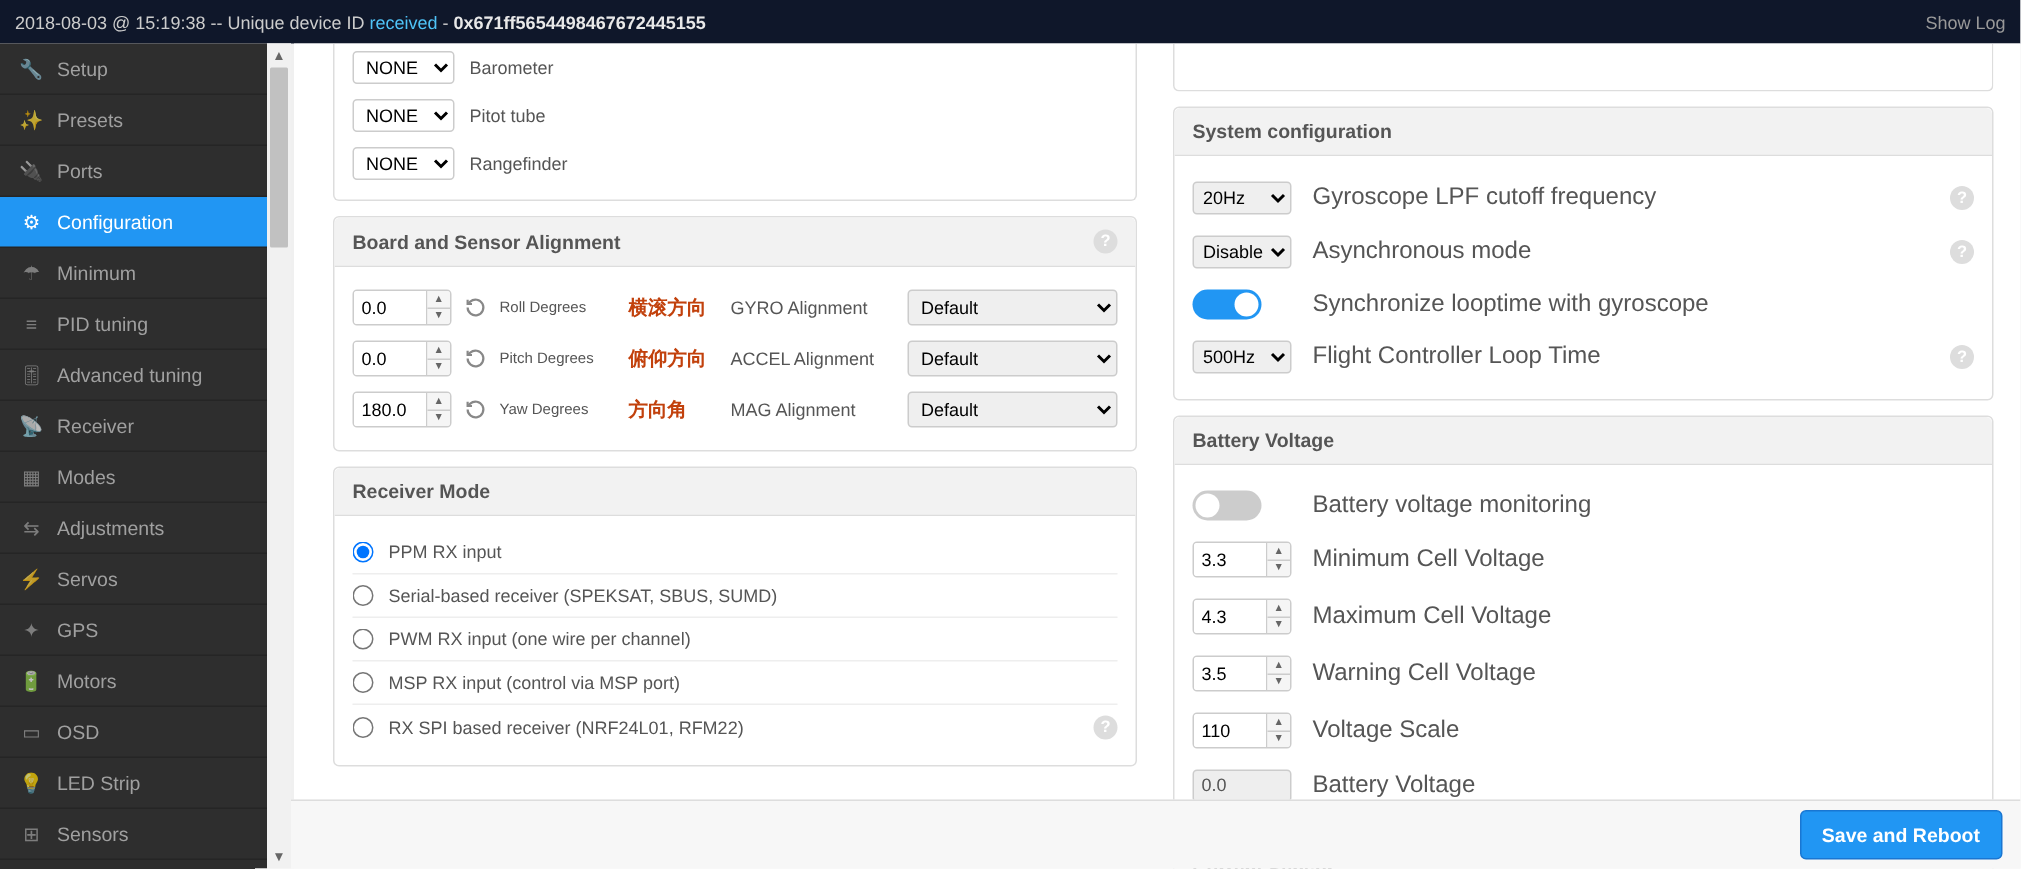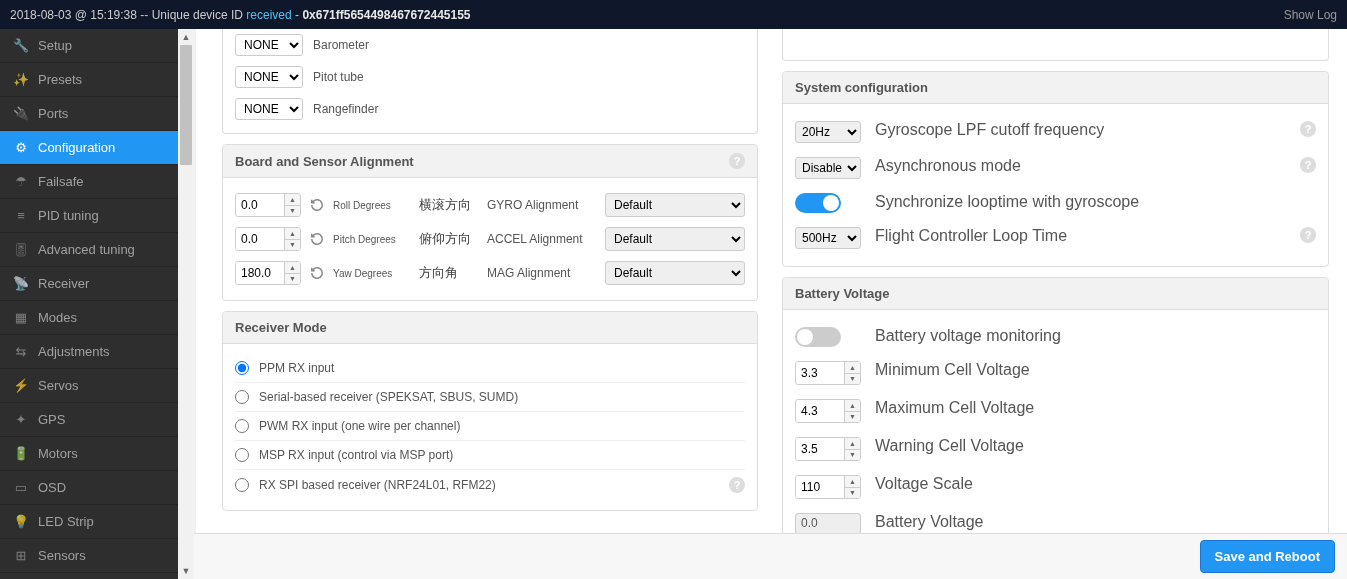--- a/index.html
+++ b/index.html
@@ -36,37 +36,37 @@
 .row .label { font-size: 12px; color: #555; }
 
 .align-row { display: flex; align-items: center; gap: 8px; padding: 5px 0; }
 .numspin { width: 66px; height: 24px; display: flex; border: 1px solid #ccc; border-radius: 3px; overflow: hidden; }
 .numspin input { border: none; width: 48px; padding: 0 5px; font-size: 12px; outline: none; }
 .numspin .spins { width: 16px; display: flex; flex-direction: column; border-left: 1px solid #ccc; }
 .numspin .spins div { flex: 1; display: flex; align-items: center; justify-content: center; font-size: 7px; color: #666; cursor: pointer; background: #f5f5f5; }
 .numspin .spins div:first-child { border-bottom: 1px solid #ccc; }
 .rot-icon { width: 16px; height: 16px; color: #888; display: inline-flex; align-items: center; justify-content: center; }
 .align-label { font-size: 10px; color: #555; width: 78px; }
-.anno { color: #404040; font-size: 13px; font-weight: normal; width: 60px; }
+.anno { color: #c2410c; font-size: 13px; font-weight: bold; width: 60px; }
 .align-type { font-size: 12px; color: #555; width: 110px; }
 .align-select { flex: 1; height: 24px; font-size: 12px; border: 1px solid #ccc; border-radius: 3px; padding: 0 4px; }
 
 .radio-row { display: flex; align-items: center; gap: 10px; padding: 7px 0; border-bottom: 1px solid #eee; }
 .radio-row:last-child { border-bottom: none; }
 .radio-row input[type=radio] { width: 14px; height: 14px; }
 .radio-row .label { font-size: 12px; color: #555; flex: 1; }
 
 .help-icon { width: 16px; height: 16px; border-radius: 50%; background: #ddd; color: #fff; display: inline-flex; align-items: center; justify-content: center; font-size: 11px; font-weight: bold; cursor: pointer; }
 
 .toggle { width: 46px; height: 20px; border-radius: 10px; background: #ccc; position: relative; cursor: pointer; }
 .toggle.on { background: #2196f3; }
 .toggle .knob { width: 16px; height: 16px; border-radius: 50%; background: #fff; position: absolute; top: 2px; left: 2px; transition: left 0.2s; }
 .toggle.on .knob { left: 28px; }
 
-.sys-row { display: flex; gap: 14px; padding: 7px 0; }
+.sys-row { display: flex; align-items: center; gap: 14px; padding: 7px 0; }
 .sys-row .ctrl { width: 66px; }
 .sys-row select { width: 66px; height: 22px; font-size: 12px; border: 1px solid #ccc; border-radius: 3px; padding: 0 2px; }
 .sys-row .label { flex: 1; font-size: 16px; color: #555; }
 .sys-row .readonly { width: 66px; height: 22px; border: 1px solid #ccc; border-radius: 3px; background: #eee; padding: 2px 5px; font-size: 12px; color: #555; }
 
 .footer { position: absolute; bottom: 0; left: 194px; right: 0; height: 46px; background: #f7f7f7; border-top: 1px solid #ddd; display: flex; align-items: center; justify-content: flex-end; padding: 0 12px; }
 .save-btn { background: #2196f3; color: #fff; border: 1px solid #1976d2; border-radius: 4px; padding: 8px 14px; font-size: 13px; font-weight: bold; cursor: pointer; }
 
 .partial-top { border: 1px solid #ddd; border-top: none; border-radius: 0 0 4px 4px; padding: 0 12px 8px 12px; }
 .partial-top-r { border: 1px solid #ddd; border-top: none; border-radius: 0 0 4px 4px; padding: 0 12px 6px 12px; }
@@ -96,21 +96,21 @@
         <div class="sidebar-item">
           <span class="icon">🔌</span>
           <span>Ports</span>
         </div>
         <div class="sidebar-item active">
           <span class="icon">⚙</span>
           <span>Configuration</span>
         </div>
         <div class="sidebar-item">
           <span class="icon">☂</span>
-          <span>Failsafe</span>
+          <span>Minimum</span>
         </div>
         <div class="sidebar-item">
           <span class="icon">≡</span>
           <span>PID tuning</span>
         </div>
         <div class="sidebar-item">
           <span class="icon">🎚</span>
           <span>Advanced tuning</span>
         </div>
         <div class="sidebar-item">

